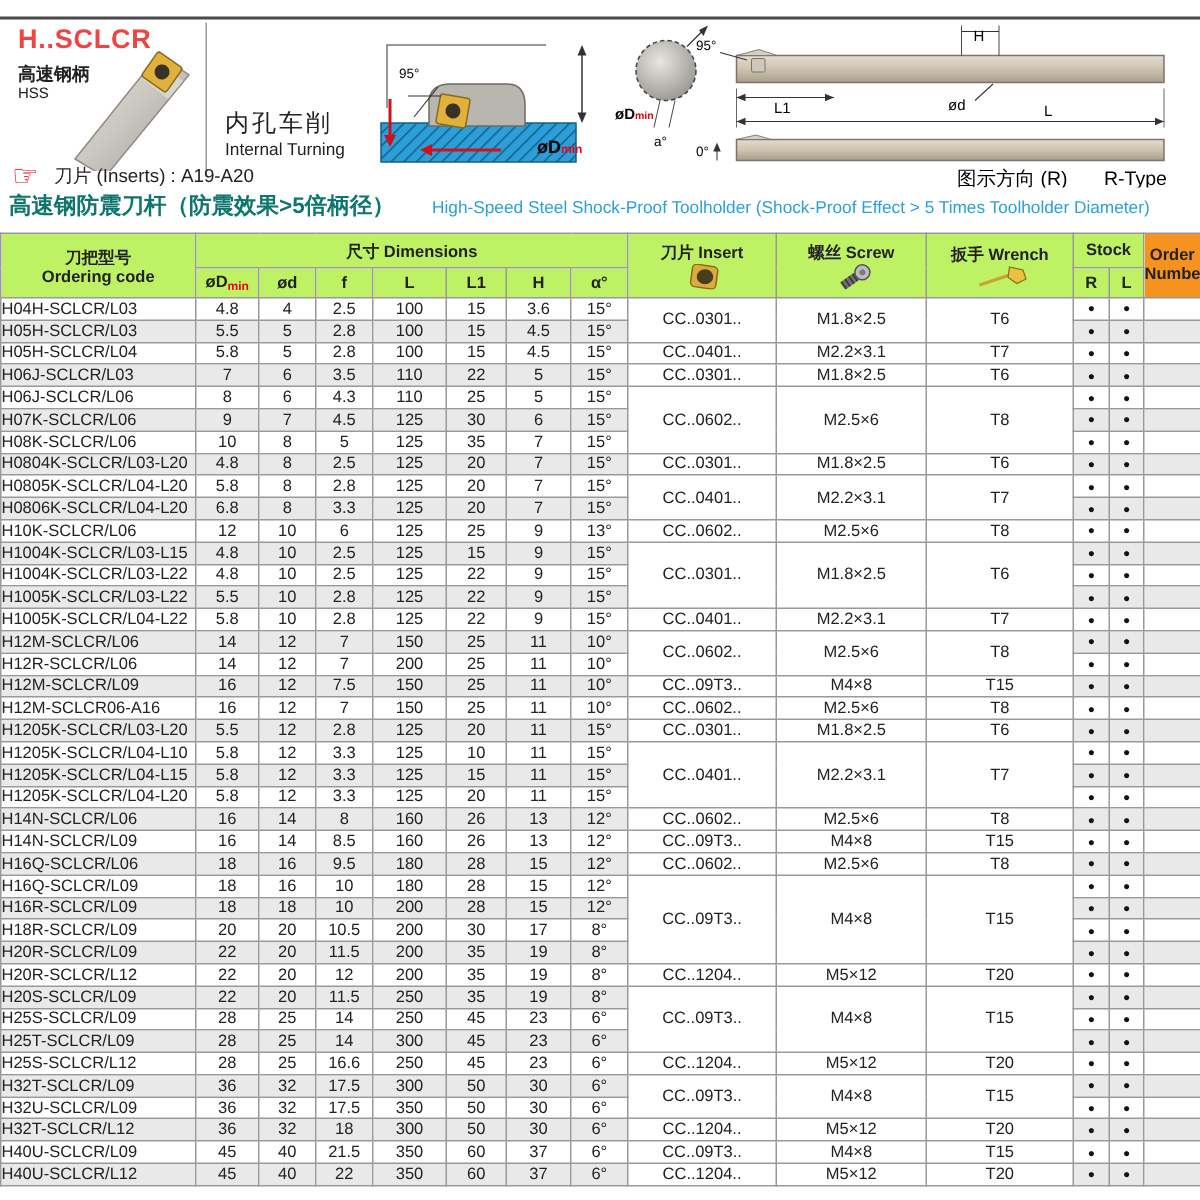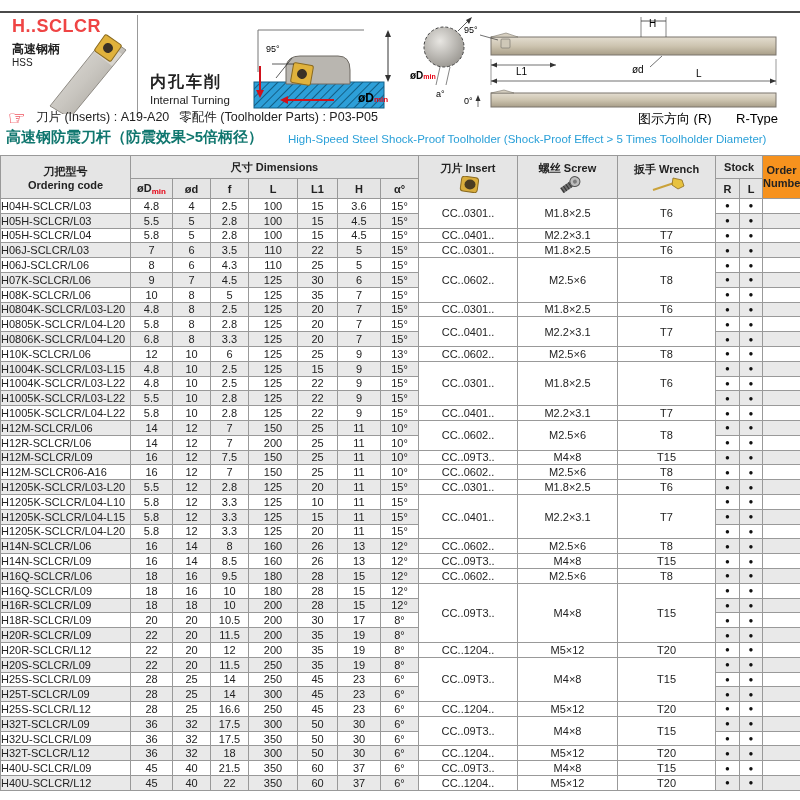--- a/index.html
+++ b/index.html
@@ -5,33 +5,33 @@
   html,body{margin:0;padding:0}
   body{width:800px;height:800px;position:relative;background:#fff;overflow:hidden;
        font-family:"Liberation Sans","DejaVu Sans",sans-serif;color:#222}
   .abs{position:absolute}
   #topline{left:0;top:11px;width:800px;height:2px;background:#4a4a4a}
   #series-title{left:12px;top:16px;font-size:18px;font-weight:bold;color:#ef4444;letter-spacing:.5px}
   #shank-cn{left:12px;top:41px;font-size:12px;font-weight:bold}
   #shank-en{left:12px;top:57px;font-size:10px}
   #photo{left:42px;top:26px}
   #vdiv{left:137px;top:15px;width:1px;height:103px;background:#999}
-  #op-cn{left:150px;top:72px;font-size:16px;font-weight:bold;letter-spacing:2px}
+  #op-cn{left:150px;top:72px;font-size:16px;font-weight:normal;letter-spacing:2px}
   #op-en{left:150px;top:94px;font-size:11.5px}
   #xsect{left:246px;top:20px}
   #rdiag{left:406px;top:13px}
   #notes{left:8px;top:109px;font-size:12.5px;display:flex;align-items:center;gap:10px;white-space:nowrap}
   #hand-icon{color:#e60012;font-size:20px;line-height:14px}
   #sub-cn{left:6px;top:128px;font-size:15px;font-weight:bold;color:#0f766e;white-space:nowrap}
   #sub-en{left:288px;top:133px;font-size:11.5px;font-weight:normal;color:#2aa0d8;white-space:nowrap}
 
   table.spec{position:absolute;left:0;top:155px;width:800px;border-collapse:collapse;
              table-layout:fixed;font-size:10.5px}
   .spec th,.spec td{border:1px solid #999;padding:0;text-align:center;overflow:hidden;white-space:nowrap}
-  .spec thead th{background:#e5e5e5;font-weight:bold;font-size:11px;color:#222}
+  .spec thead th{background:#bef264;font-weight:bold;font-size:11px;color:#222}
   .spec thead tr.h1 th{height:22px}
   .spec thead tr.h2 th{height:19px}
   .spec thead th .hdr-icon{display:inline-block;vertical-align:-3px;margin-left:4px}
   th.order-h{background:#f6921e !important;color:#9c3c00;white-space:normal;line-height:1.15;font-size:11px}
   .red{color:#e60012}
   .sub{font-size:8px;vertical-align:-2px}
   .spec tbody td{height:13.8px;border-top-color:#c9c9c9}
   .spec tbody tr.gstart td{border-top-color:#666}
   .spec tbody tr.even td{background:#e9e9e9}
   .spec tbody tr.odd td{background:#fff}
@@ -148,21 +148,20 @@
   <text x="58" y="91" font-size="9">0°</text>
   <line x1="72" y1="84" x2="72" y2="94" stroke="#333" stroke-width=".7"></line>
   <polygon points="72,82 69.5,88 74.5,88" fill="#333"></polygon>
   <text x="232" y="110" font-size="13">图示方向 (R)</text>
   <text x="330" y="110" font-size="13">R-Type</text>
 </svg>
 
 <div id="notes" class="abs">
   <span id="hand-icon">☞</span>
   <span>刀片 (Inserts) : A19-A20</span>
-  <span>零配件 (Toolholder Parts) : P03-P05</span>
 </div>
 
 <div id="sub-cn" class="abs">高速钢防震刀杆（防震效果&gt;5倍柄径）</div>
 <div id="sub-en" class="abs">High-Speed Steel Shock-Proof Toolholder (Shock-Proof  Effect &gt; 5 Times Toolholder Diameter)</div>
 
 <table class="spec">
   <colgroup>
     <col style="width:130px">
       <col style="width:42px">
       <col style="width:38px">

